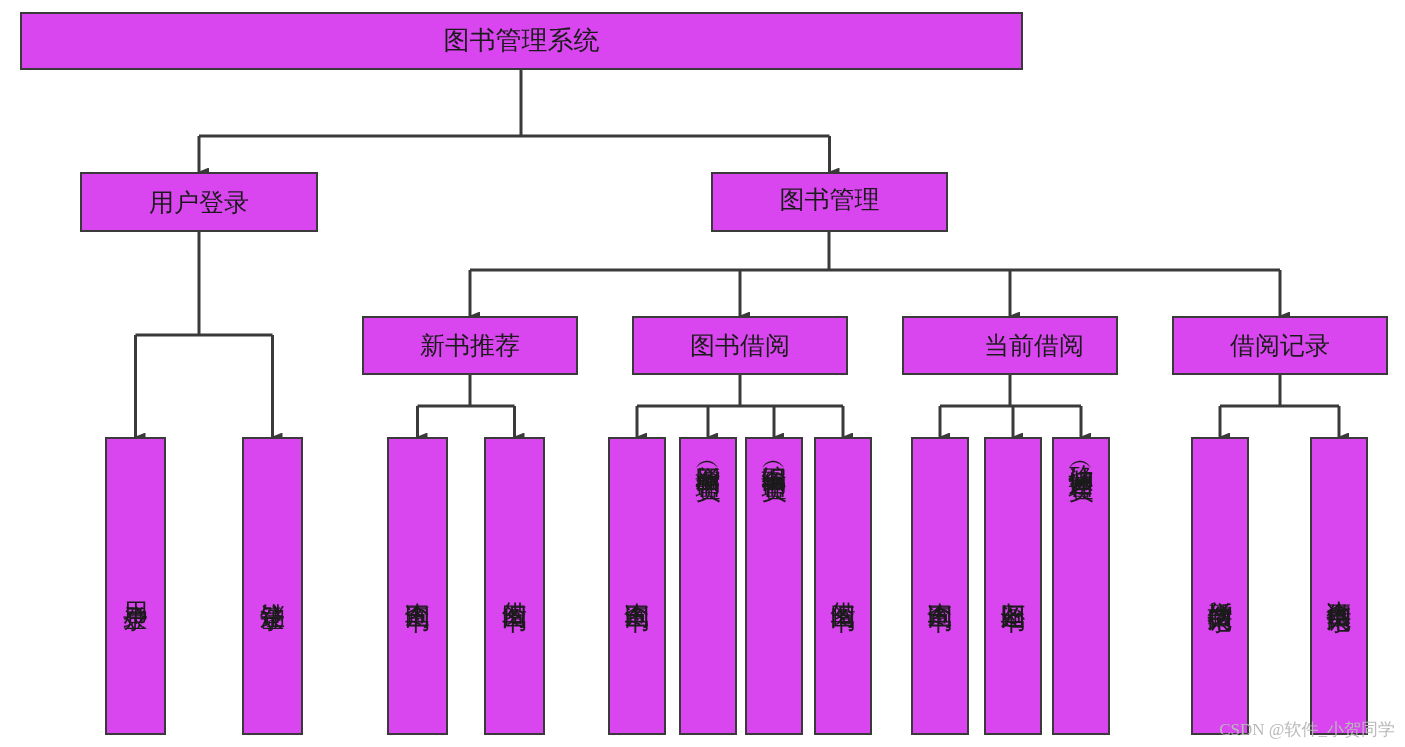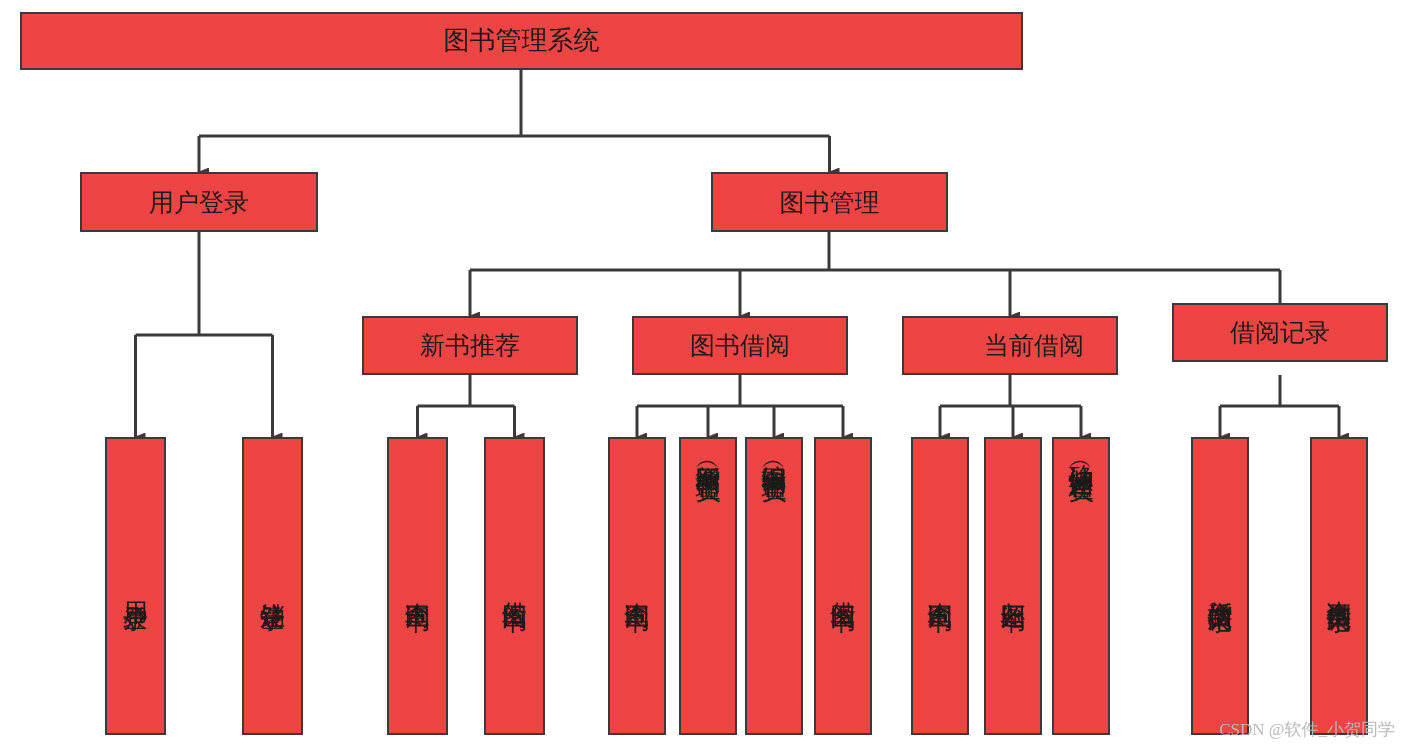--- a/index.html
+++ b/index.html
@@ -21,21 +21,21 @@
   #diagram-svg {
     position: absolute;
     left: 0;
     top: 0;
     width: 1405px;
     height: 747px;
   }
   .node-box {
     position: absolute;
     box-sizing: border-box;
-    background: #ef4444;
+    background: #d946ef;
     border: 2px solid #3a3a3a;
     display: flex;
     align-items: center;
     justify-content: center;
     overflow: hidden;
   }
   .node-label {
     color: #1b1b1b;
     font-family: "Liberation Sans", "DejaVu Sans", sans-serif;
     line-height: 1.15;
@@ -125,32 +125,32 @@
   </svg>
 
   <div id="node-layer">
       <div class="node-box node-root node-h" style="left: 20px; top: 12px; width: 1003px; height: 58px; border-color: rgb(58, 58, 58);">
         <span class="node-label" style="color: rgb(27, 27, 27);">图书管理系统</span>
       </div>
       <div class="node-box node-level1 node-h" style="left: 80px; top: 172px; width: 238px; height: 60px; border-color: rgb(58, 58, 58);">
         <span class="node-label" style="color: rgb(27, 27, 27);">用户登录</span>
       </div>
       <div class="node-box node-level1 node-h" style="left: 711px; top: 172px; width: 237px; height: 60px; border-color: rgb(58, 58, 58);">
-        <span class="node-label" style="color: rgb(27, 27, 27);">图书管理</span>
+        <span class="node-label" style="color: rgb(27, 27, 27); font-family: Liberation Mono, monospace;">图书管理</span>
       </div>
       <div class="node-box node-level2 node-h" style="left: 362px; top: 316px; width: 216px; height: 59px; border-color: rgb(58, 58, 58);">
         <span class="node-label" style="color: rgb(27, 27, 27);">新书推荐</span>
       </div>
       <div class="node-box node-level2 node-h" style="left: 632px; top: 316px; width: 216px; height: 59px; border-color: rgb(58, 58, 58);">
         <span class="node-label" style="color: rgb(27, 27, 27);">图书借阅</span>
       </div>
       <div class="node-box node-level2 node-h" style="left: 902px; top: 316px; width: 216px; height: 59px; border-color: rgb(58, 58, 58);">
         <span class="node-label" style="color: rgb(27, 27, 27); margin-left: 48px;">当前借阅</span>
       </div>
-      <div class="node-box node-level2 node-h" style="left: 1172px; top: 303px; width: 216px; height: 59px; border-color: rgb(58, 58, 58);">
+      <div class="node-box node-level2 node-h" style="left: 1172px; top: 316px; width: 216px; height: 59px; border-color: rgb(58, 58, 58);">
         <span class="node-label" style="color: rgb(27, 27, 27);">借阅记录</span>
       </div>
       <div class="node-box node-leaf node-v align-center" style="left: 105px; top: 437px; width: 61px; height: 298px; border-color: rgb(58, 58, 58);">
         <span class="node-label" style="color: rgb(27, 27, 27);">用户登录</span>
       </div>
       <div class="node-box node-leaf node-v align-center" style="left: 242px; top: 437px; width: 61px; height: 298px; border-color: rgb(58, 58, 58);">
         <span class="node-label" style="color: rgb(27, 27, 27);">注销登录</span>
       </div>
       <div class="node-box node-leaf node-v align-center" style="left: 387px; top: 437px; width: 61px; height: 298px; border-color: rgb(58, 58, 58);">
         <span class="node-label" style="color: rgb(27, 27, 27);">查询图书</span>

